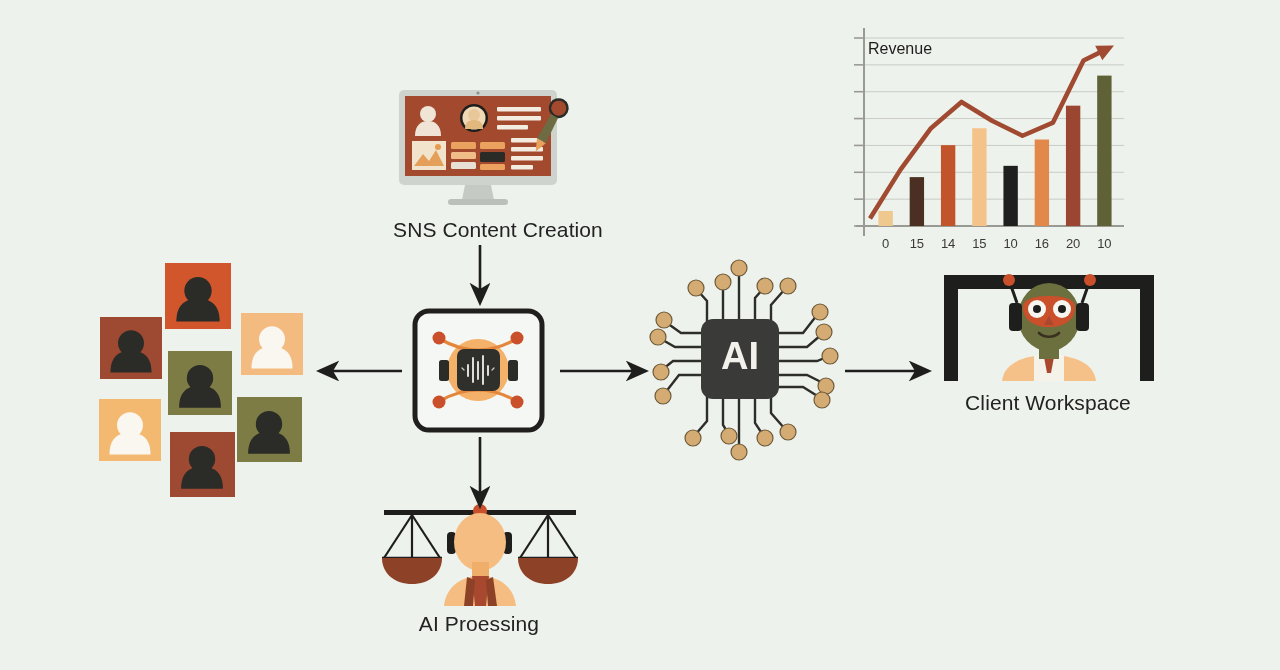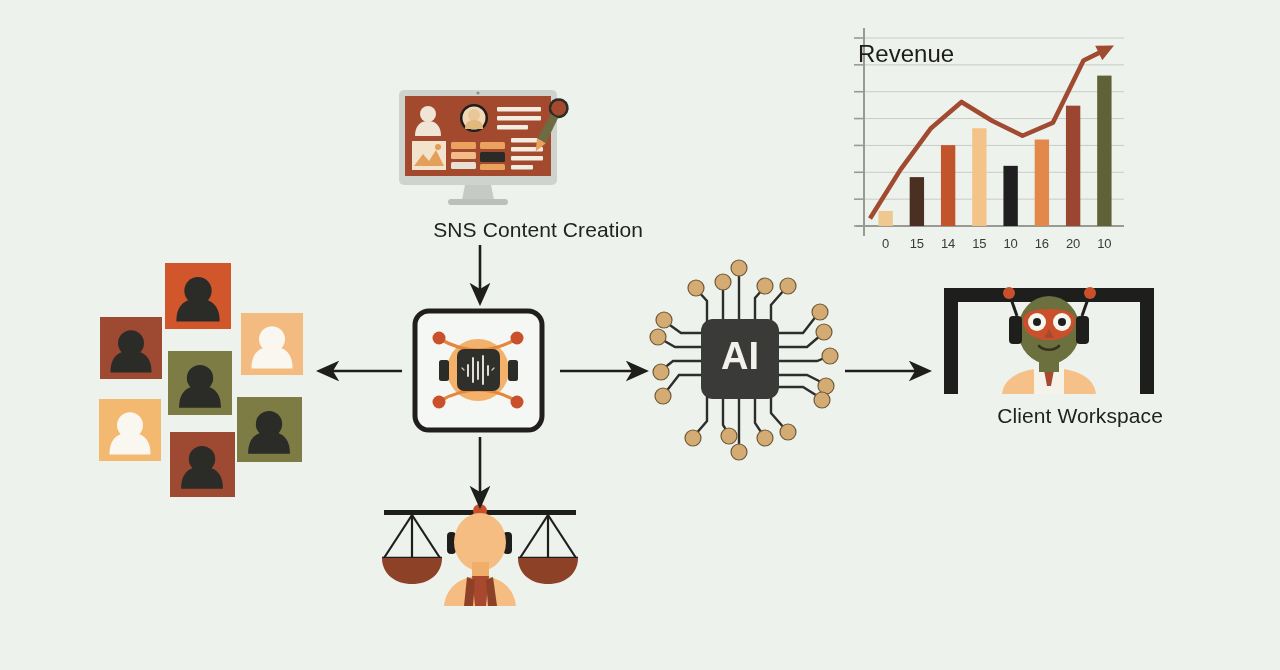--- a/index.html
+++ b/index.html
@@ -8,21 +8,21 @@
     background:#eef2ec;
     font-family:"Liberation Sans", sans-serif;
     overflow:hidden;
     position:relative;
   }
   .stage{position:absolute;inset:0;}
 
   
   .node-label{
     position:absolute;
-    text-align:right;
+    text-align:center;
     color:#222;
     font-size:21px;
     letter-spacing:.1px;
     white-space:nowrap;
     font-family:"Liberation Sans", sans-serif;
   }
 
   
   .arrow{position:absolute;}
 
@@ -32,33 +32,33 @@
   
   #sns-group{position:absolute;left:395px;top:88px;width:205px;height:120px;}
 
   
   #hub-group{position:absolute;left:412px;top:308px;width:133px;height:125px;}
 
   
   #ai-group{position:absolute;left:645px;top:253px;width:200px;height:210px;}
 
   
-  #client-group{position:absolute;left:938px;top:282px;width:222px;height:150px;}
+  #client-group{position:absolute;left:938px;top:269px;width:222px;height:150px;}
 
   
   #scales-group{position:absolute;left:372px;top:500px;width:215px;height:110px;}
 
   
   #revenue-chart{
     position:absolute;left:838px;top:18px;width:292px;height:248px;
     background:#eef2ec;
   }
   .chart-title{
-    position:absolute;left:20px;top:22px;
-    font-size:24px;color:#1d1d1d;
+    position:absolute;left:30px;top:22px;
+    font-size:16px;color:#1d1d1d;
     font-family:"Liberation Sans", sans-serif;
   }
 </style>
 </head>
 <body>
 
 <div class="stage">
 
   <div id="avatar-cluster">
     <svg width="220" height="250" viewBox="0 0 220 250">
@@ -328,20 +328,21 @@
         <rect x="75" y="32" width="9" height="22" rx="4" fill="#1e1e1c"></rect>
         <rect x="131" y="32" width="9" height="22" rx="4" fill="#1e1e1c"></rect>
         <ellipse cx="108" cy="42" rx="26" ry="29" fill="#f5bd81"></ellipse>
         <rect x="100" y="62" width="17" height="14" fill="#f0ae6b"></rect>
         <path d="M72,106 C74,86 90,76 108,76 C126,76 142,86 144,106 Z" fill="#f5bd81"></path>
         <path d="M100,76 L117,76 L114,106 L103,106 Z" fill="#a8492f"></path>
         <path d="M95,77 L103,80 L101,106 L92,106 Z" fill="#8d4228"></path>
         <path d="M121,77 L114,80 L116,106 L125,106 Z" fill="#8d4228"></path>
       </g>
     </svg>
+    <div class="node-label" style="left:-8px;top:112px;width:230px;">AI Proessing</div>
   </div>
 
   <svg class="arrow" style="left:0;top:0;" width="1280" height="670">
     <defs>
       <marker id="ah" markerWidth="9" markerHeight="9" refX="7.4" refY="4" orient="auto">
         <path d="M0,0 L9,4 L0,8 L2.4,4 Z" fill="#1e1e1c"></path>
       </marker>
     </defs>
 
     <g>

